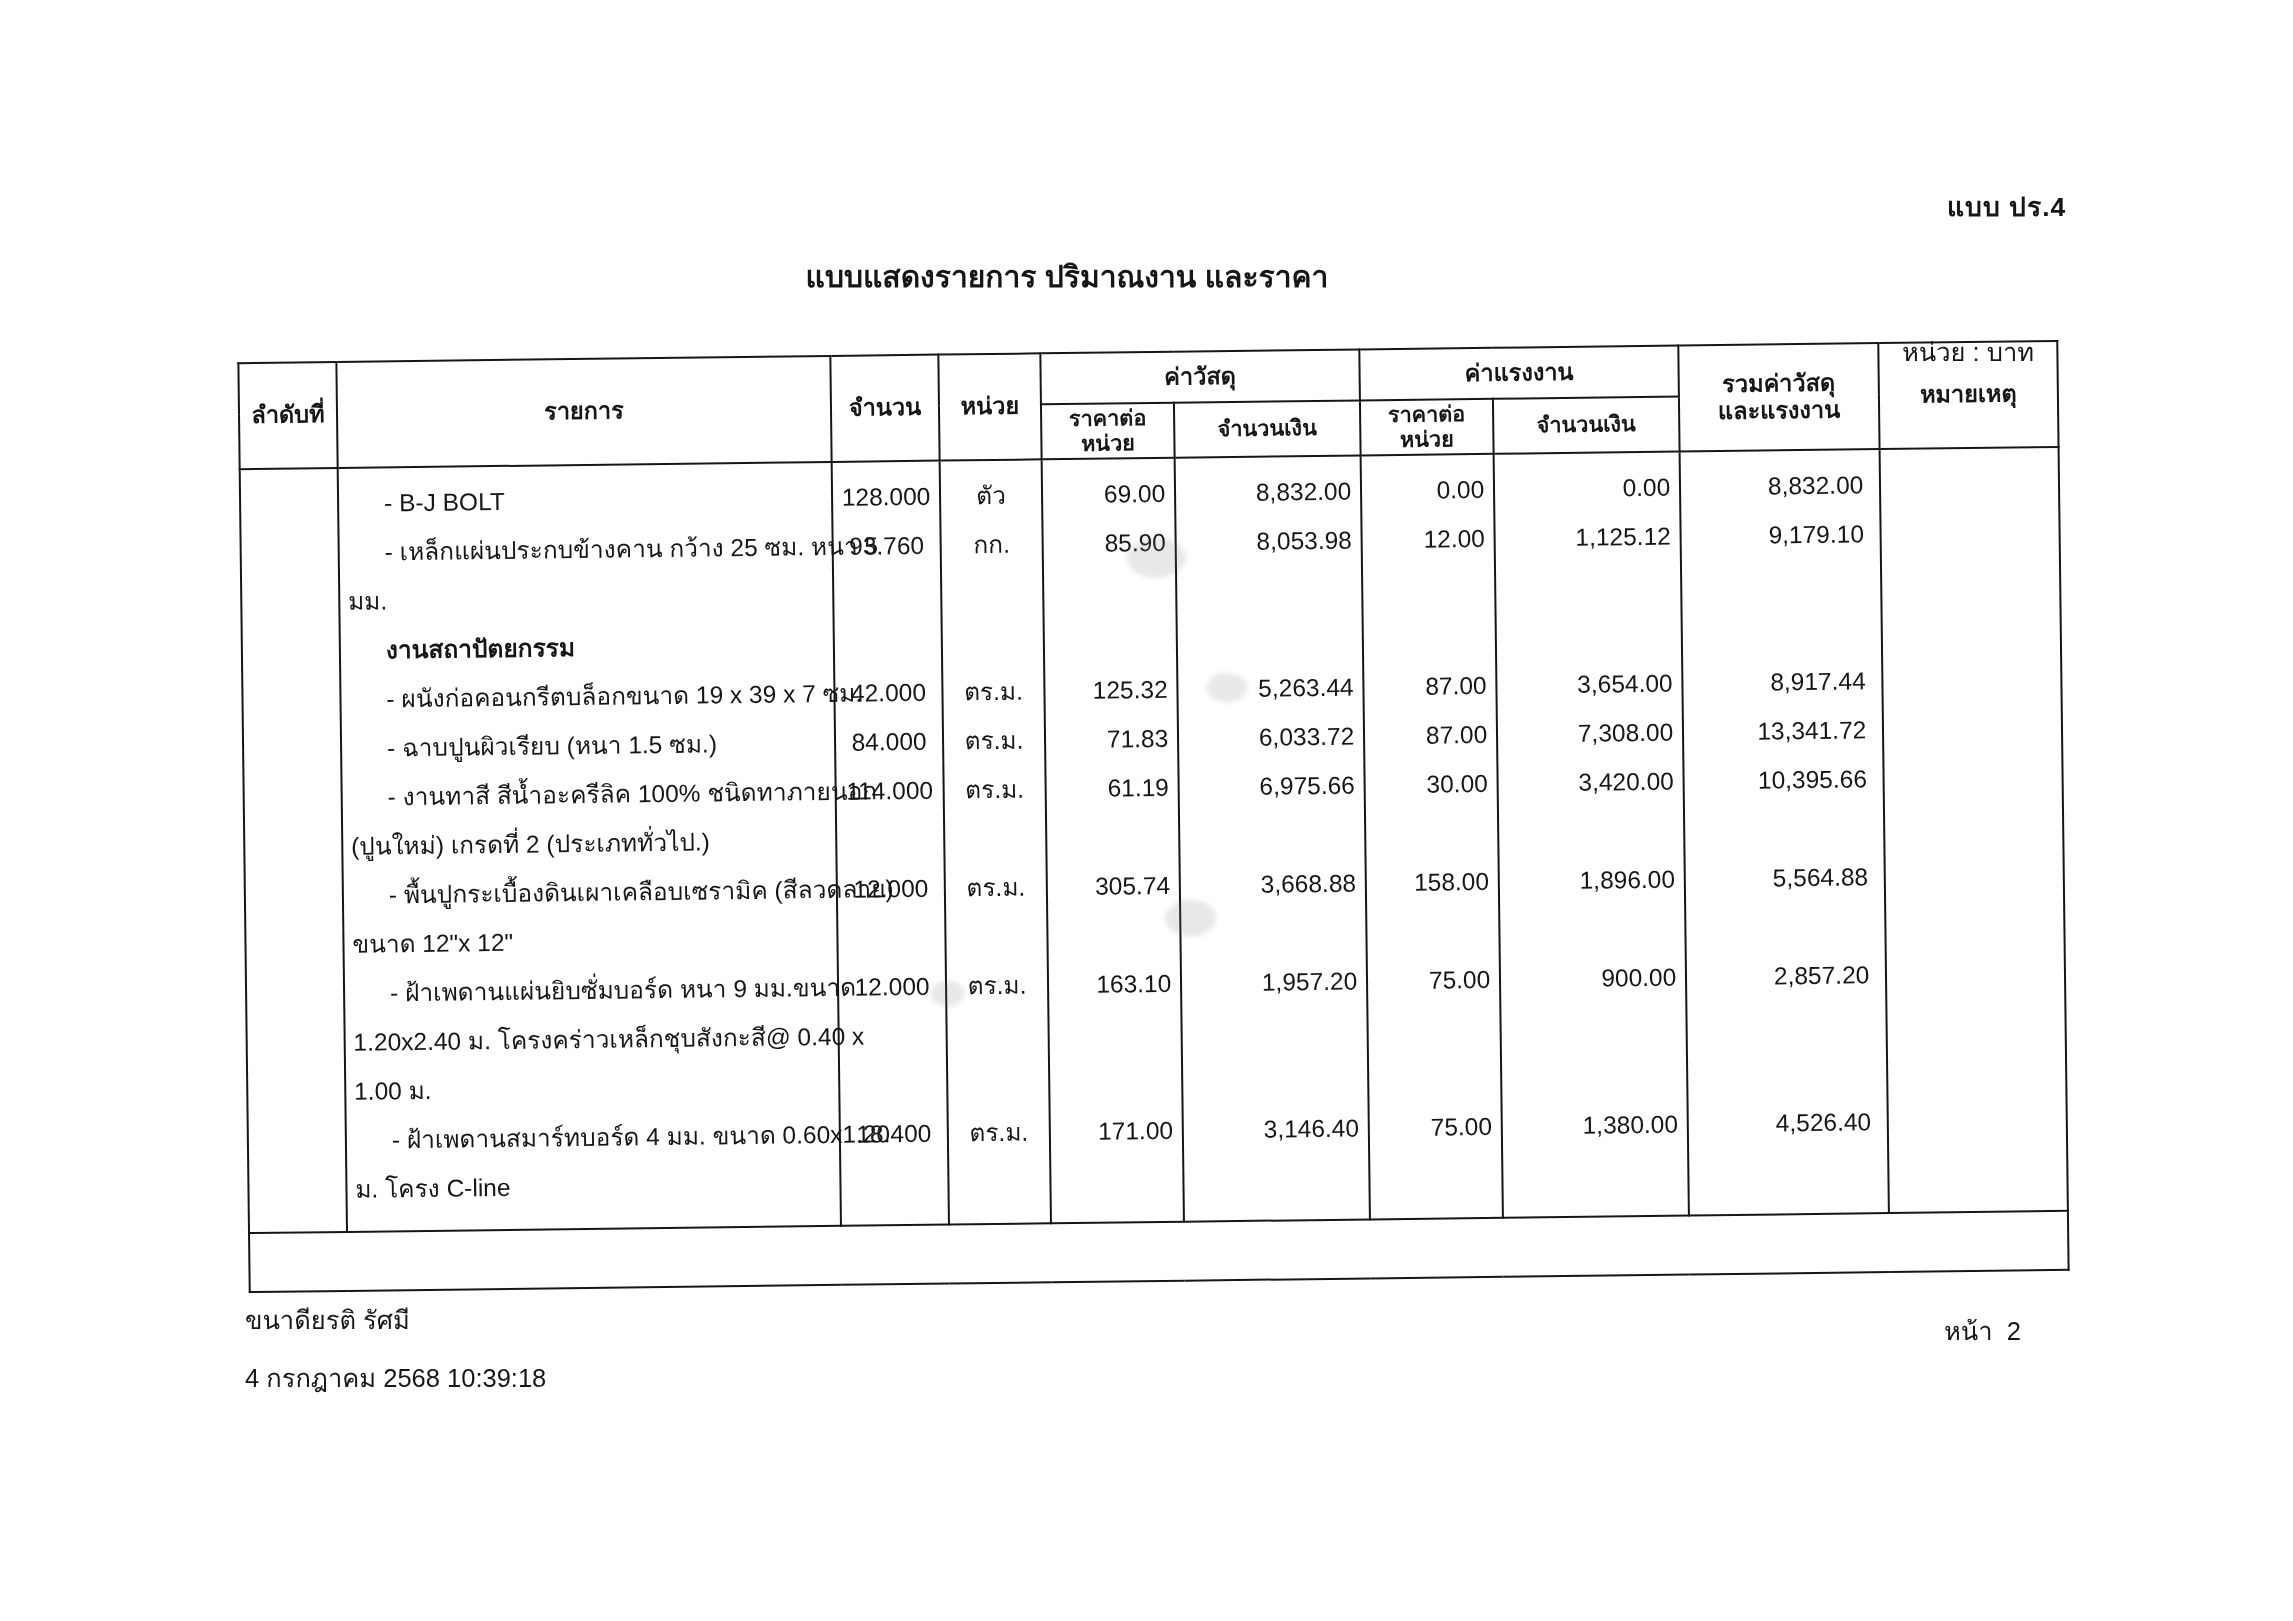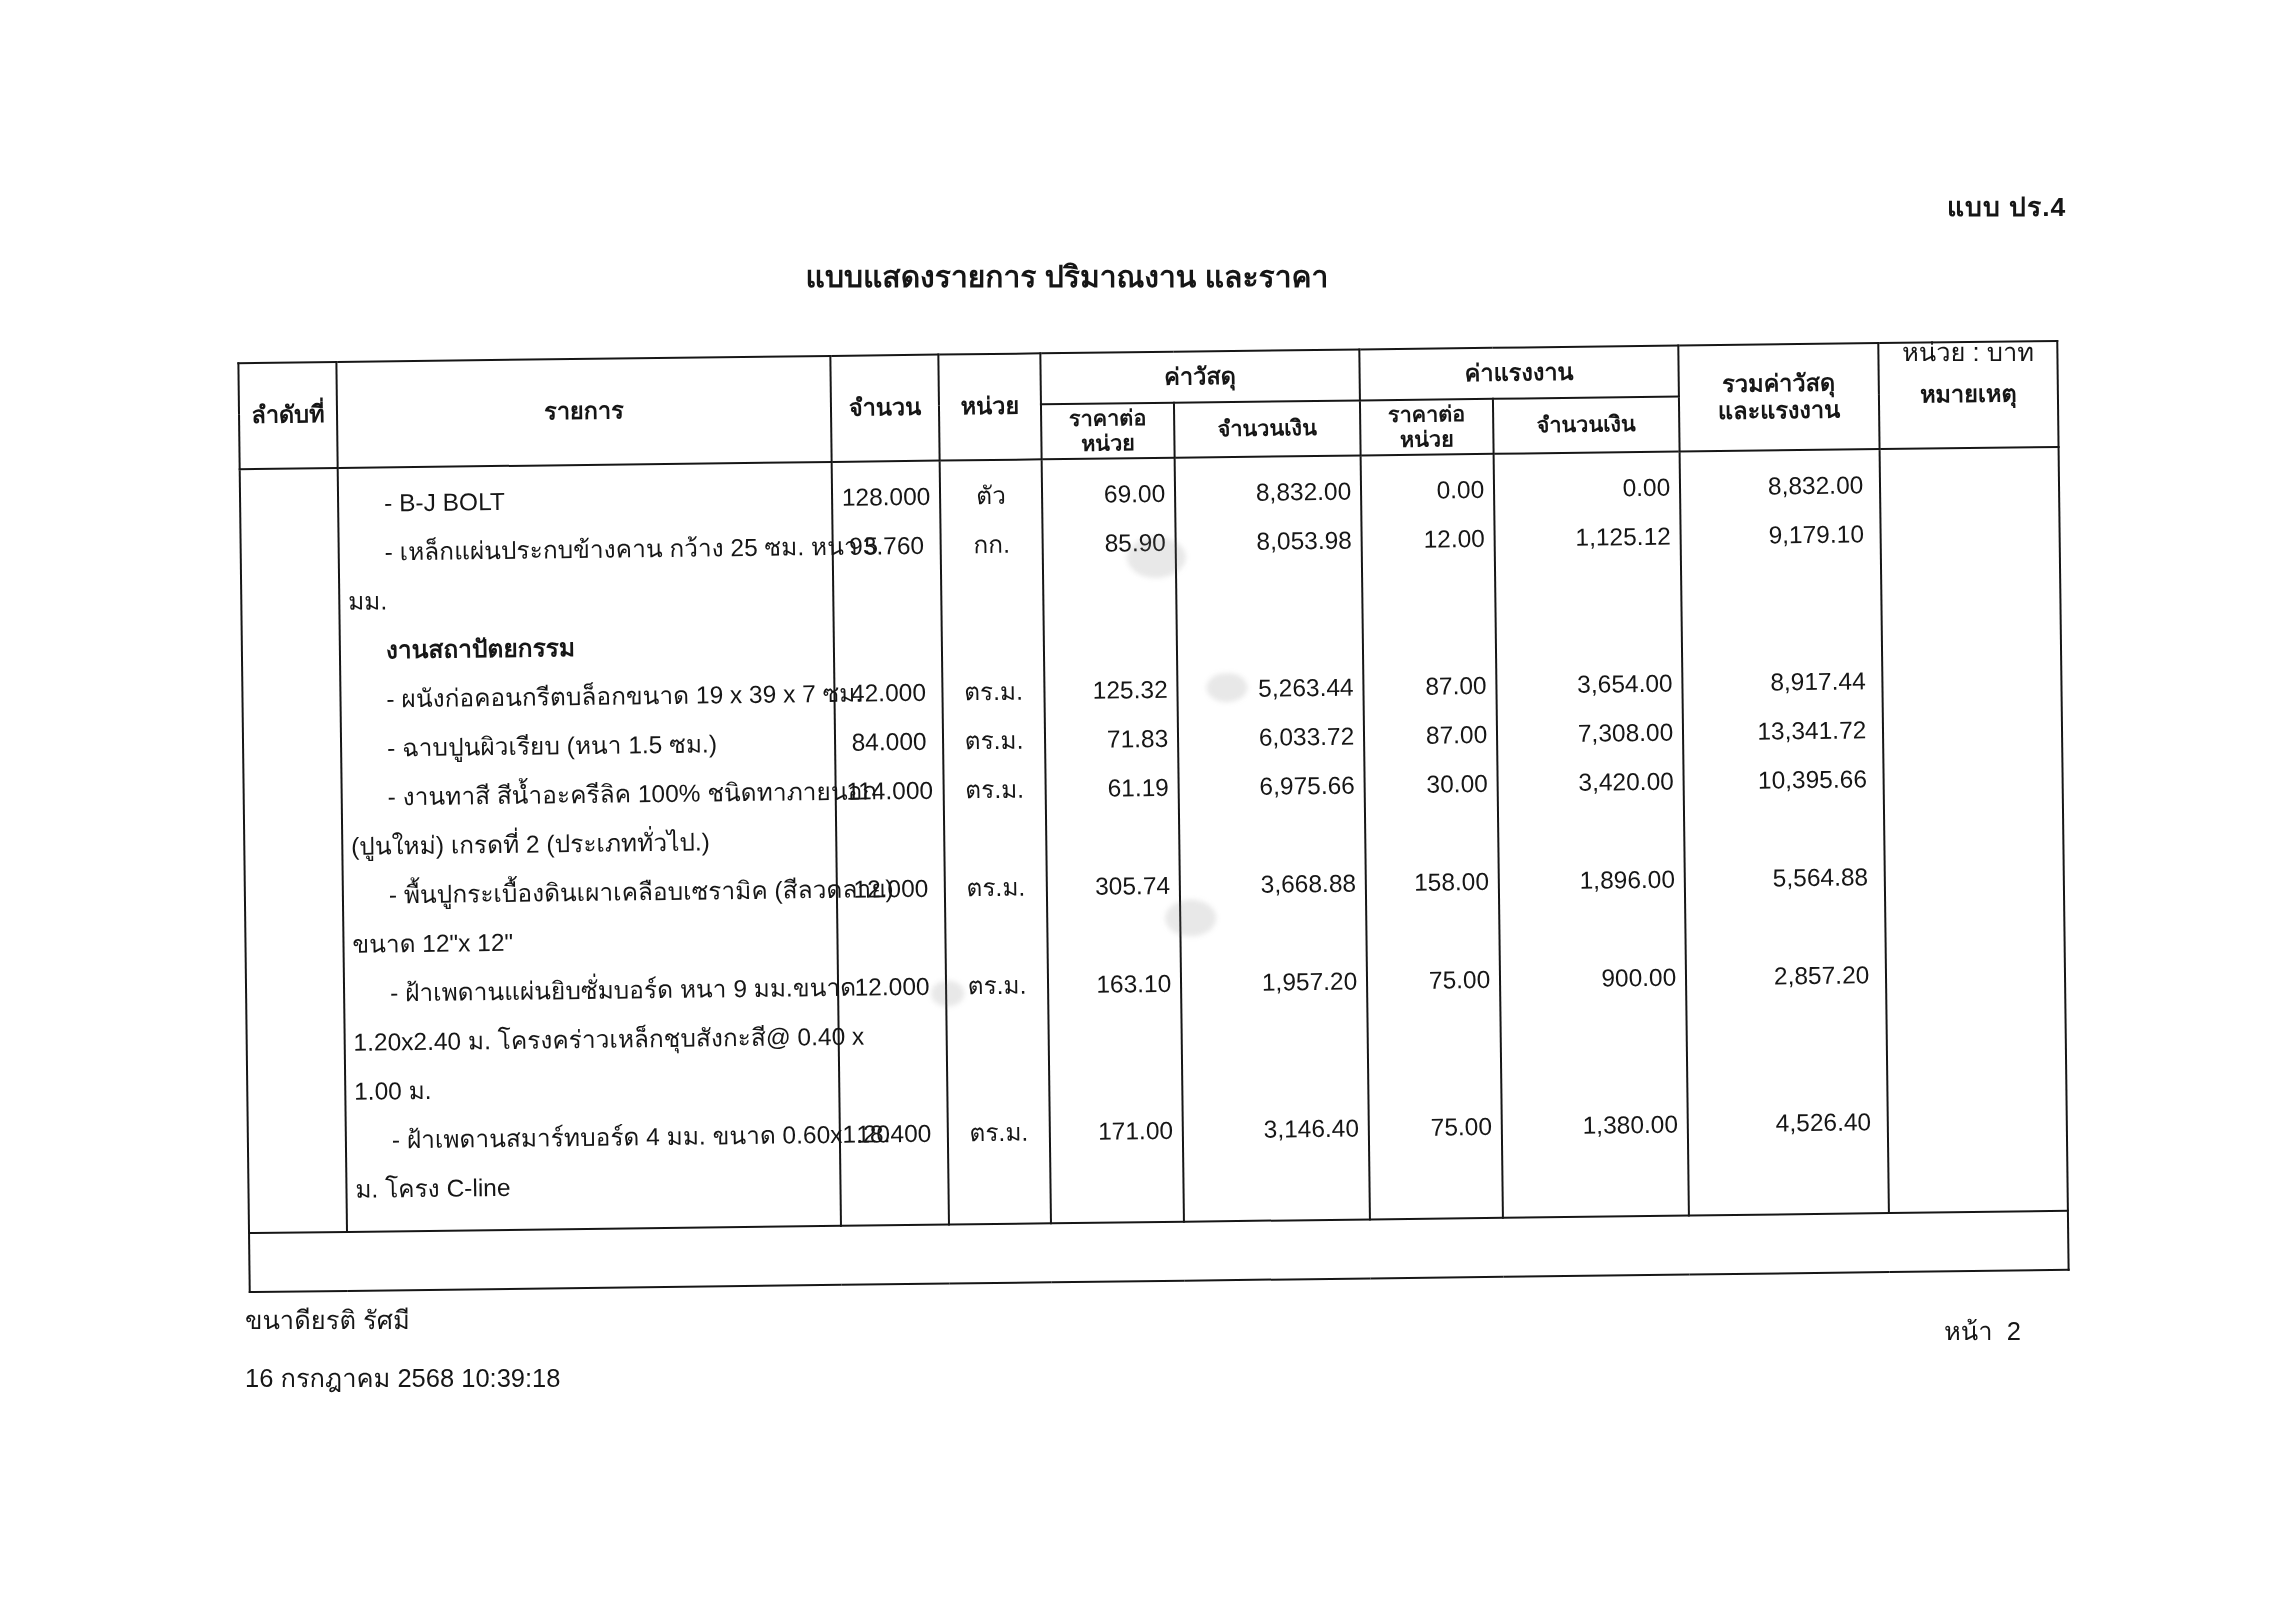--- a/index.html
+++ b/index.html
@@ -330,15 +330,15 @@
       </tr>
     </tbody>
   </table>
   <div class="speck" style="left:887px;top:186px;width:59px;height:41px;"></div>
   <div class="speck" style="left:965px;top:323px;width:41px;height:29px;"></div>
   <div class="speck" style="left:921px;top:549px;width:51px;height:37px;"></div>
   <div class="speck" style="left:686px;top:627px;width:33px;height:25.5px;"></div>
 </div>
 
 <div class="abs footer-name">ขนาดียรติ รัศมี</div>
-<div class="abs footer-date">16 กรกฎาคม 2568 10:39:18</div>
+<div class="abs footer-date">4 กรกฎาคม 2568 10:39:18</div>
 <div class="abs footer-page">หน้า  2</div>
 
 
 </body></html>

